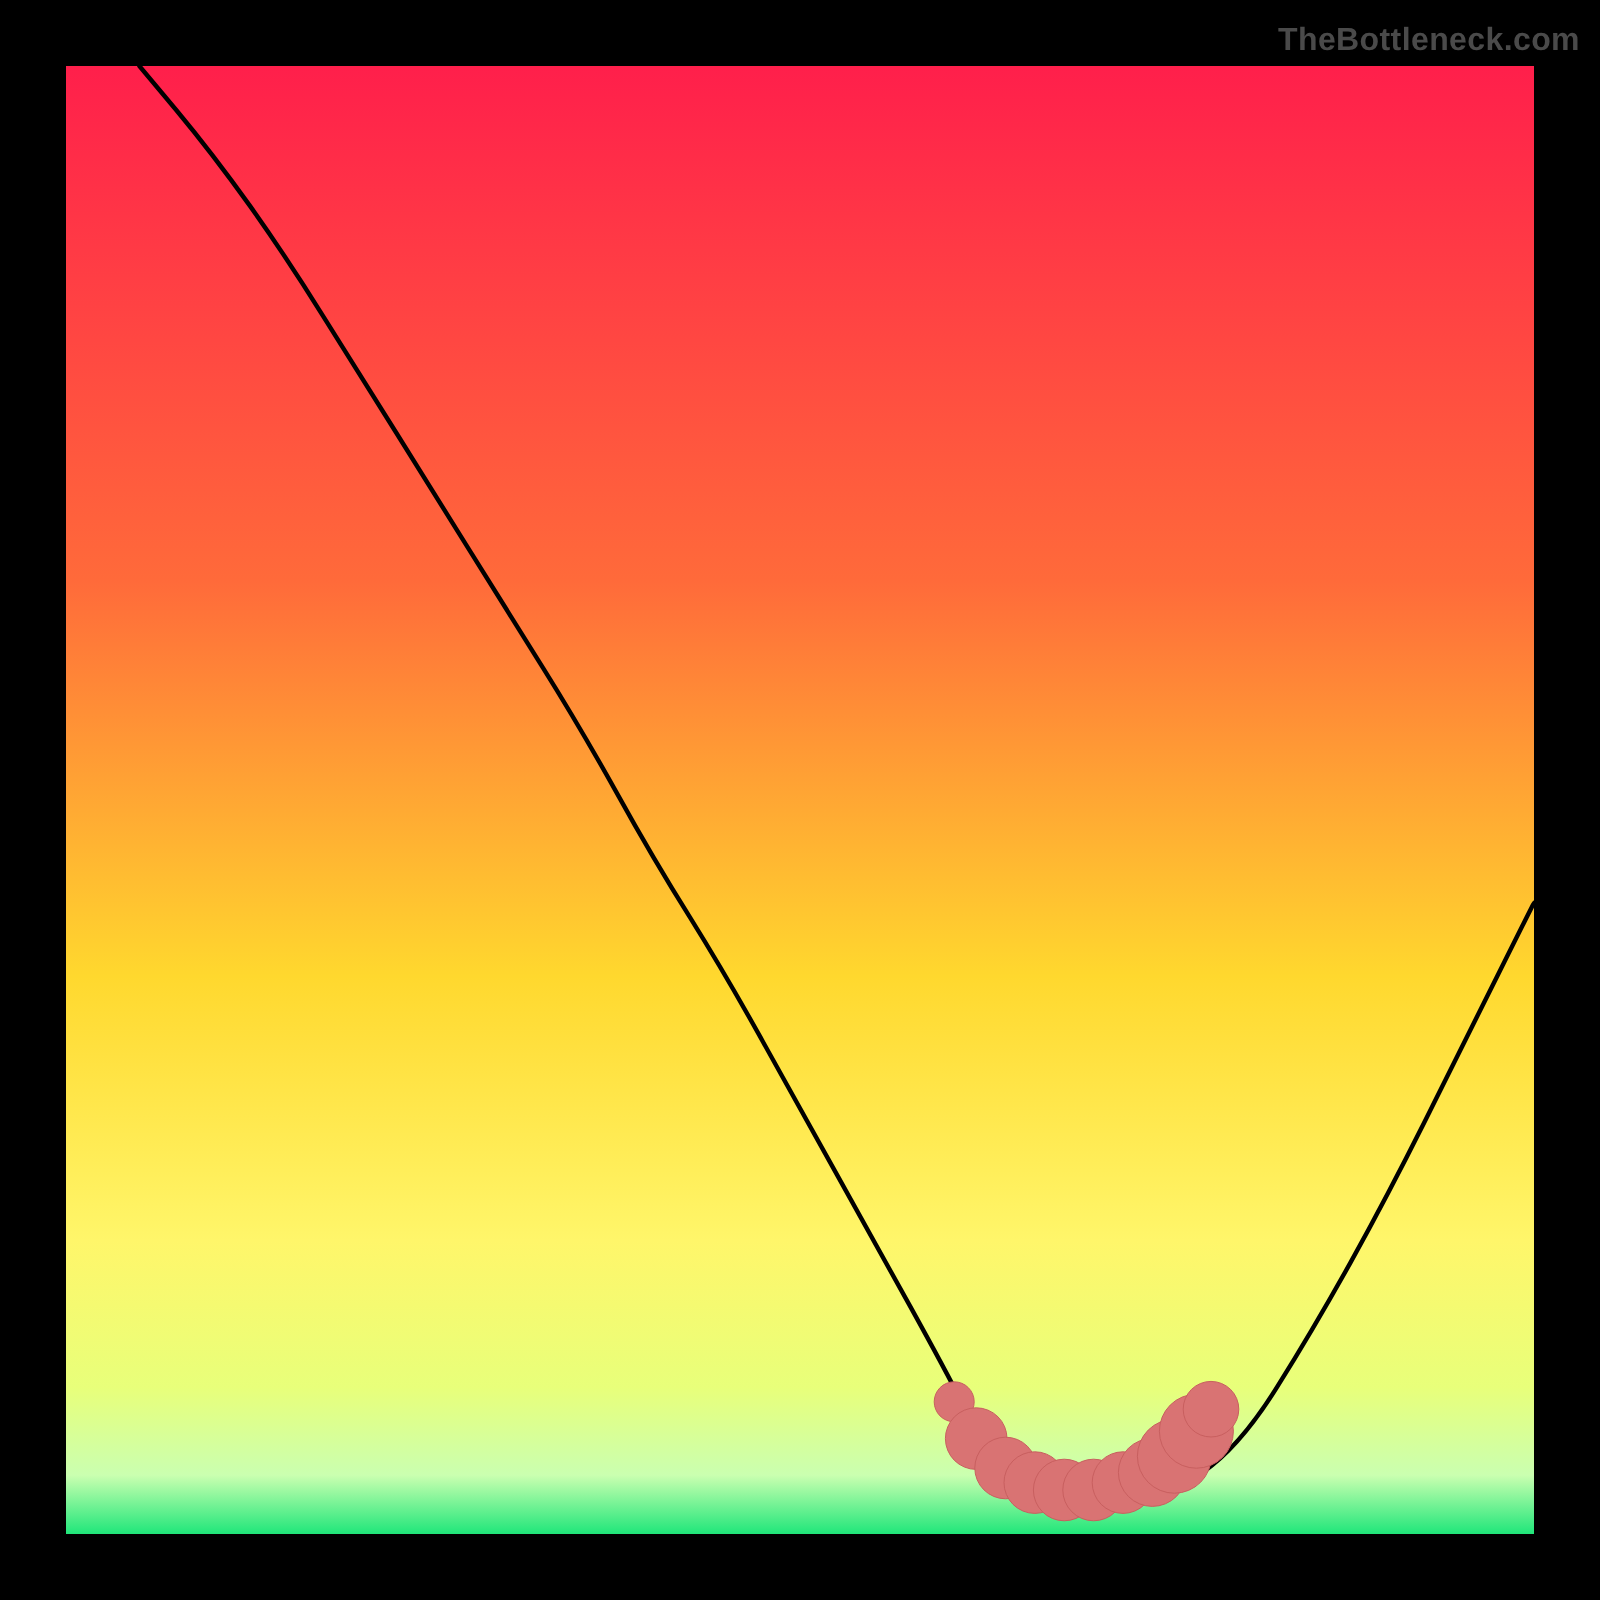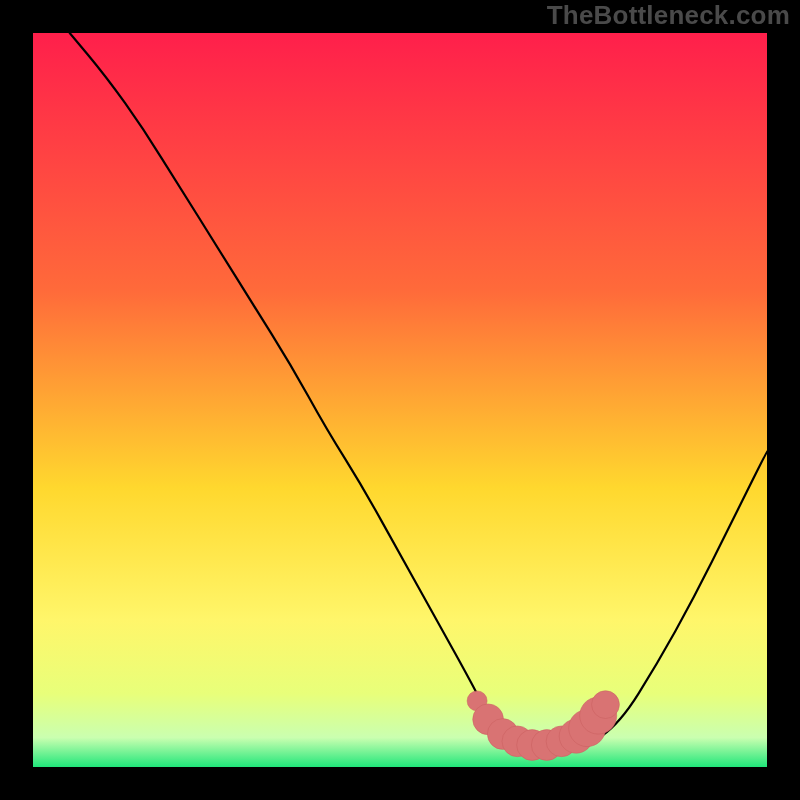--- a/index.html
+++ b/index.html
@@ -12,24 +12,24 @@
     overflow: hidden;
   }
   .frame {
     position: relative;
     width: 800px;
     height: 800px;
     background: #000;
   }
   .watermark {
     position: absolute;
-    top: 0;
+    top: 12px;
     right: 10px;
     color: #4a4a4a;
-    font-size: 26px;
+    font-size: 16px;
     font-weight: 600;
     letter-spacing: 0.2px;
     z-index: 20;
   }
   svg.plot {
     position: absolute;
     left: 33px;
     top: 33px;
     width: 734px;
     height: 734px;

